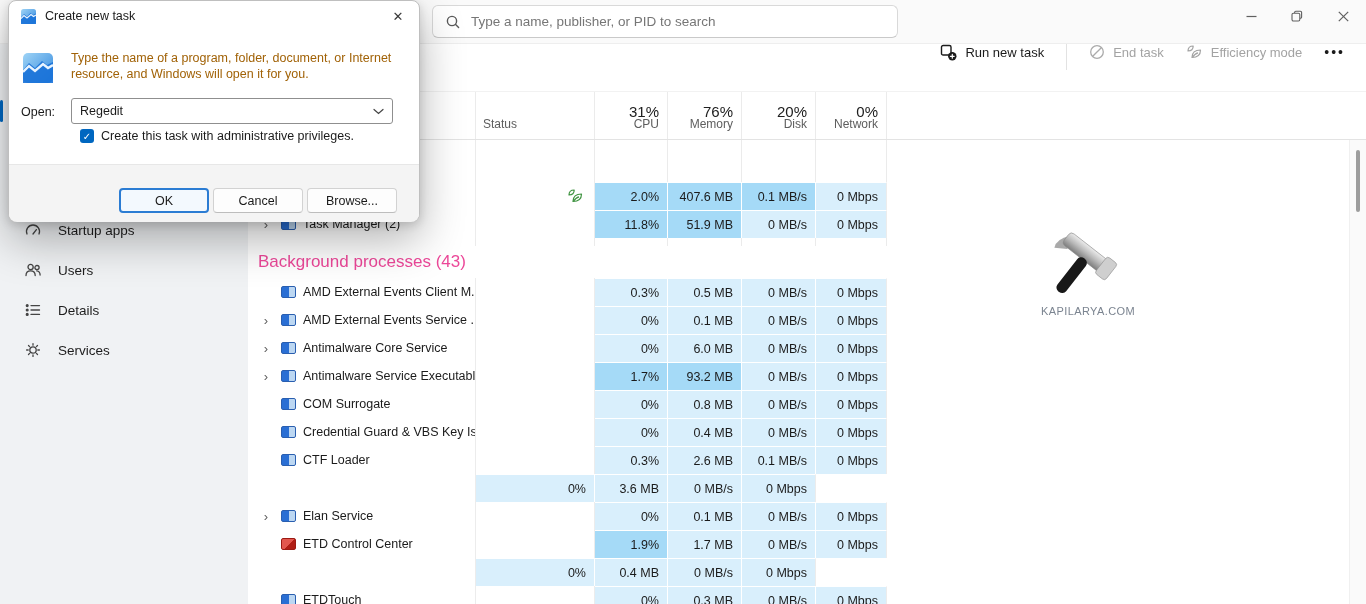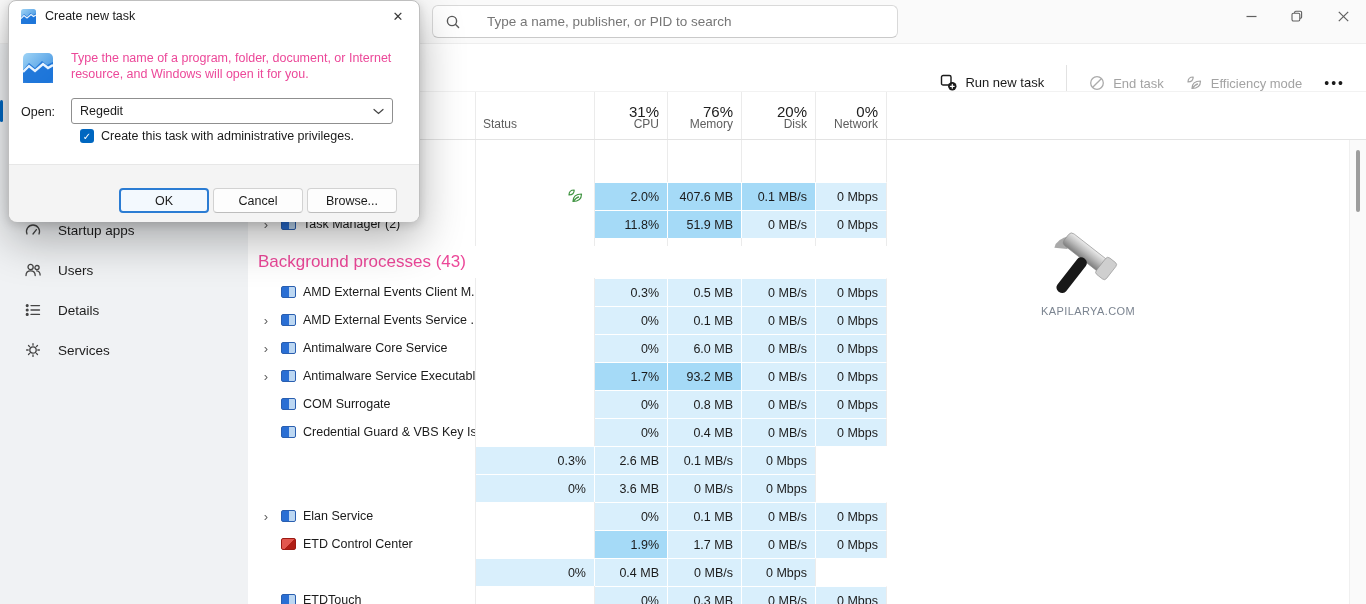--- a/index.html
+++ b/index.html
@@ -4,36 +4,36 @@
 <style>
   * { margin:0; padding:0; box-sizing:border-box; }
   html,body { width:1366px; height:604px; }
   body { font-family:"Liberation Sans","DejaVu Sans",sans-serif; font-size:12.5px; color:#1b1b1b; }
   .screen { position:relative; width:1366px; height:604px; background:#fff; overflow:hidden; }
 
   
   .titlebar { position:absolute; left:0; top:0; width:1366px; height:44px; background:#fafafa; border-bottom:1px solid #eeeeee; }
   .searchbox { position:absolute; left:432px; top:5px; width:466px; height:33px; background:#fff;
                border:1px solid #d9d9d9; border-bottom-color:#c9c9c9; border-radius:6px;
-               display:flex; align-items:center; padding:0 10px 0 12px; gap:26px; }
+               display:flex; align-items:center; padding:0 10px 0 12px; gap:10px; }
   .searchbox input { border:none; outline:none; flex:1; font-family:inherit; font-size:13.5px; color:#1b1b1b; background:transparent; }
   .searchbox input::placeholder { color:#767676; }
   .wincontrols { position:absolute; right:0; top:0; height:32px; display:flex; }
   .wbtn { width:46px; height:32px; display:flex; align-items:center; justify-content:center; }
 
   
   .sidebar { position:absolute; left:0; top:44px; width:248px; height:560px; background:#f0f2f4; }
   .accent-pill { position:absolute; left:0; top:56px; width:3px; height:22px; background:#0067c0; border-radius:2px; }
   .nav { position:absolute; left:0; top:166px; width:100%; }
   .nav-item { height:40px; margin:0 12px; padding-left:12px; display:flex; align-items:center; gap:16px; border-radius:4px; color:#1d1d1d; font-size:13.5px; }
 
   
   .content { position:absolute; left:248px; top:44px; right:0; bottom:0; background:#fff; border-top-left-radius:8px; }
   .toolbar { position:relative; height:48px; border-bottom:1px solid #f2f2f2; }
-  .toolbar-right { position:absolute; right:21px; top:0; height:100%; display:flex; align-items:flex-end; gap:22px; }
+  .toolbar-right { position:absolute; right:21px; top:0; height:100%; display:flex; align-items:flex-start; gap:22px; }
   .tbtn { display:flex; align-items:center; gap:8px; font-size:13px; }
   .tbtn.disabled { color:#a3a3a3; }
   .tsep { width:1px; height:26px; background:#e2e2e2; }
   .more-dots { font-size:14px; letter-spacing:2px; color:#1b1b1b; }
 
   
   .grid-cols { display:grid; grid-template-columns:228px 119px 73px 74px 74px 71px 1fr; }
   .colheaders { height:48px; border-bottom:1px solid #e3e3e3; }
   .hcell { position:relative; border-right:1px solid #ebebeb; }
   .hcell.filler { border-right:none; }
@@ -78,21 +78,21 @@
   .watermark .wm-text { margin-top:2px; font-size:11px; color:#7b8490; letter-spacing:0.4px; }
 
   
   .dialog { position:absolute; left:8px; top:0; width:412px; height:222px; background:#fff; border:1px solid #bfbfbf;
             border-radius:8px; box-shadow:0 18px 45px rgba(0,0,0,.30), 0 3px 10px rgba(0,0,0,.14); z-index:50; }
   .dlg-titlebar { position:relative; height:30px; display:flex; align-items:center; gap:9px; padding-left:12px; }
   .dlg-title { font-size:12.5px; color:#1b1b1b; }
   .dlg-close { position:absolute; right:6px; top:3px; width:30px; height:24px; display:flex; align-items:center; justify-content:center;
                font-size:13px; color:#3a3a3a; border-radius:4px; }
   .dlg-bigicon { position:absolute; left:14px; top:52px; }
-  .dlg-desc { position:absolute; left:62px; top:50px; width:322px; line-height:15.5px; color:#ec4899; }
+  .dlg-desc { position:absolute; left:62px; top:50px; width:322px; line-height:15.5px; color:#a16207; }
   .dlg-open-label { position:absolute; left:12px; top:104px; }
   .combo { position:absolute; left:62px; top:97px; width:322px; height:26px; border:1px solid #8f8f8f; border-radius:3px;
            background:#fff; display:flex; align-items:center; padding:0 8px; justify-content:space-between; }
   .checkbox-row { position:absolute; left:71px; top:128px; display:flex; align-items:center; gap:7px; }
   .checkbox { width:14px; height:14px; background:var(--accent,#0067c0); border-radius:3px; color:#fff; font-size:10px;
               display:flex; align-items:center; justify-content:center; }
   .dlg-footer { position:absolute; left:0; top:163px; width:100%; height:58px; background:#f4f4f4; border-top:1px solid #e7e7e7;
                 border-radius:0 0 8px 8px; }
   .dlg-btn { position:absolute; top:23px; width:90px; height:25px; border-radius:4px; font-family:inherit; font-size:12.5px;
              background:#fdfdfd; border:1px solid #d2d2d2; border-bottom-color:#bdbdbd; color:#1a1a1a; }
@@ -414,20 +414,25 @@
     <div class="cell status-cell">
       
     </div>
     <div class="cell val c-cpu tone-light">0%</div>
     <div class="cell val c-mem tone-light">0.4 MB</div>
     <div class="cell val c-disk tone-light">0 MB/s</div>
     <div class="cell val c-net tone-light">0 Mbps</div>
     <div class="cell filler"></div>
   </div>
           <div class="trow grid-cols">
+    <div class="cell name-cell">
+      <span class="chev"></span>
+      <span class="picon icon-app"></span>
+      <span class="pname">CTF Loader</span>
+    </div>
     <div class="cell status-cell">
       
     </div>
     <div class="cell val c-cpu tone-light">0.3%</div>
     <div class="cell val c-mem tone-light">2.6 MB</div>
     <div class="cell val c-disk tone-light">0.1 MB/s</div>
     <div class="cell val c-net tone-light">0 Mbps</div>
     <div class="cell filler"></div>
   </div>
           <div class="trow grid-cols">

